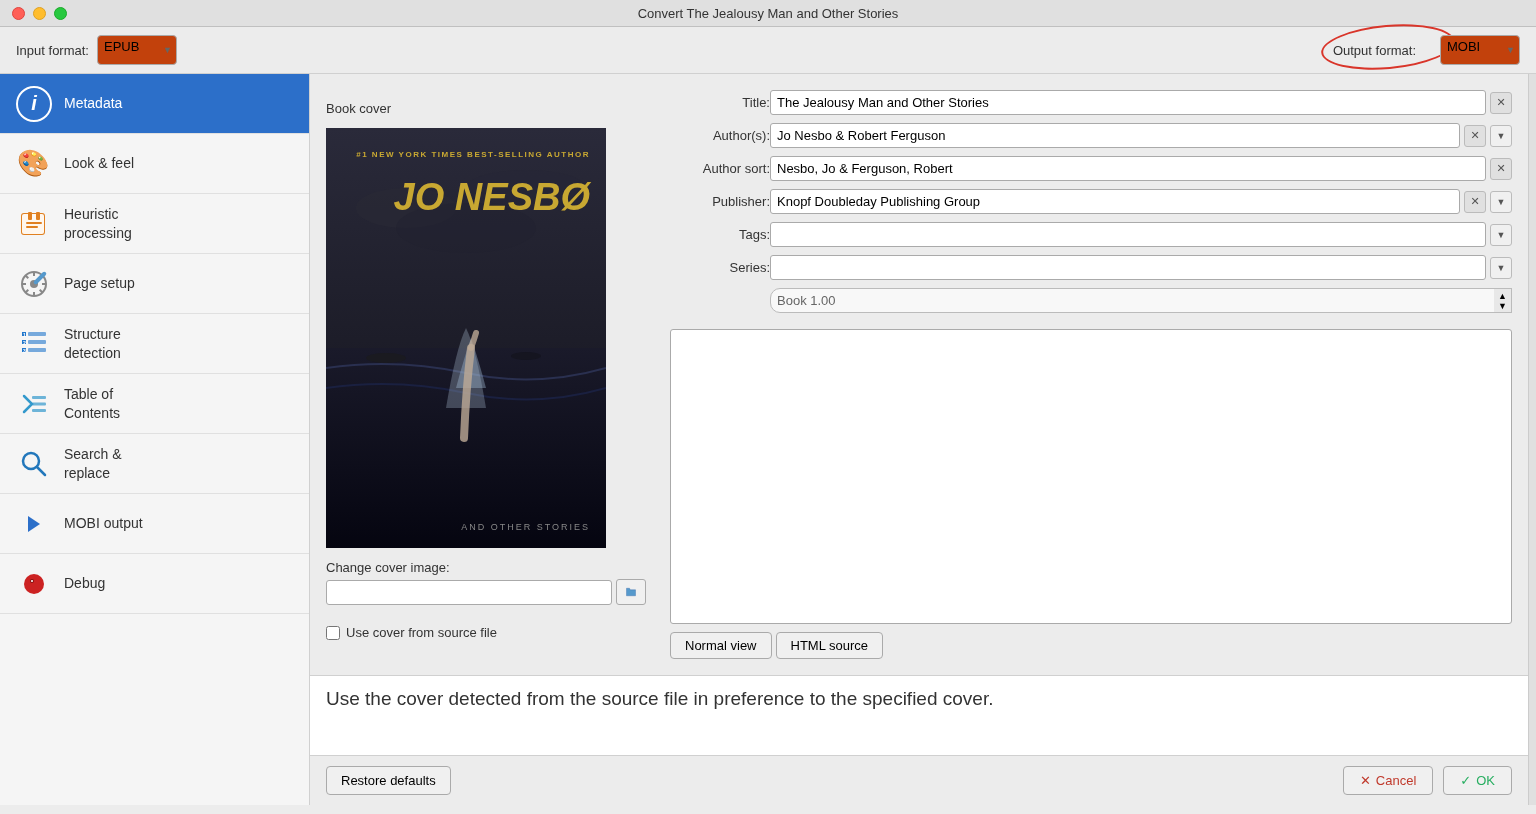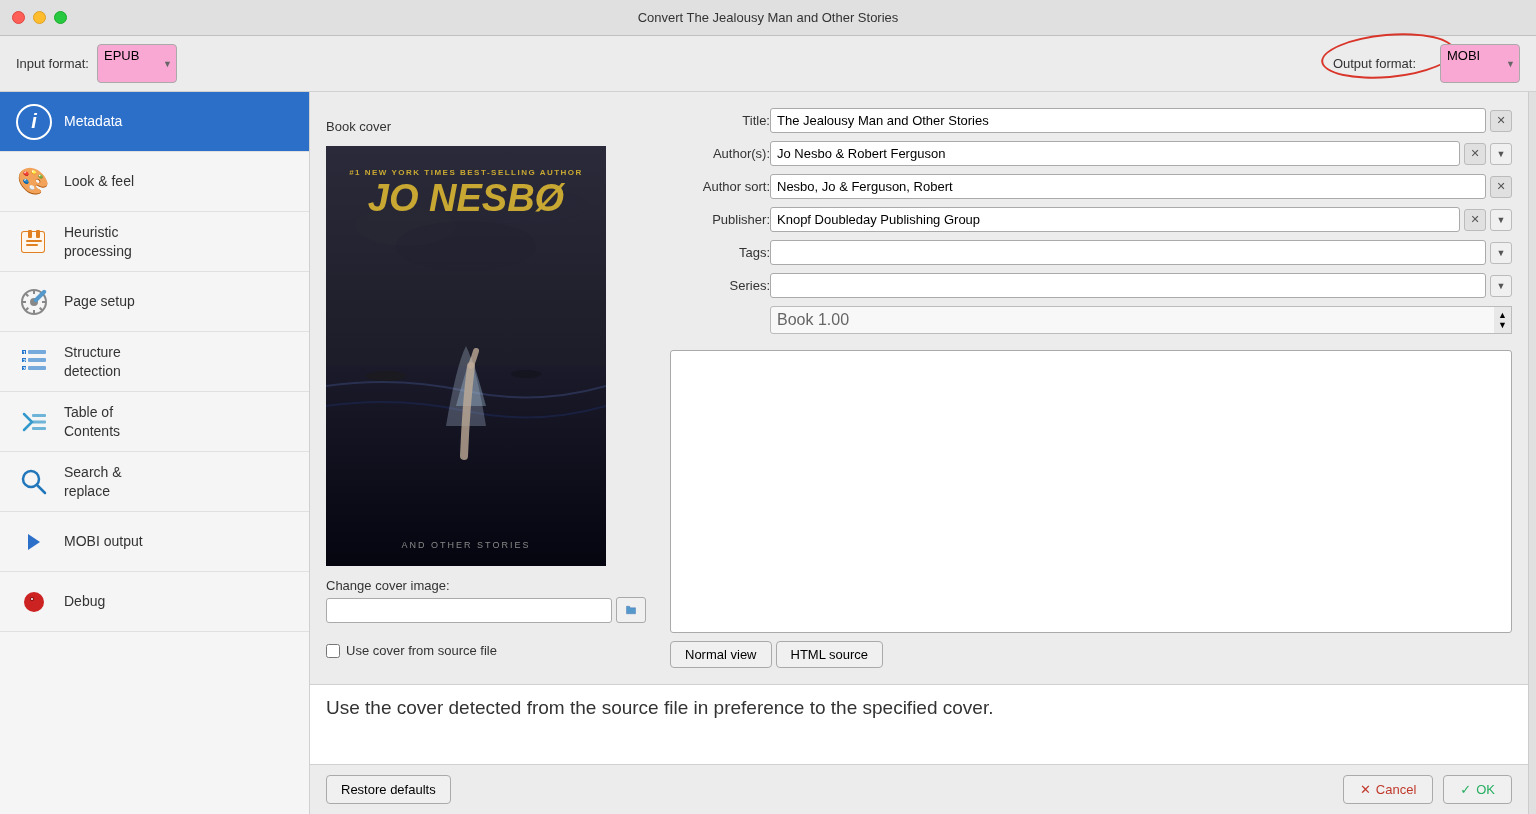--- a/index.html
+++ b/index.html
@@ -8,21 +8,21 @@
       font-size: 13px;
       background: #ececec;
       width: 1536px;
       height: 814px;
       overflow: hidden;
     }
 
     
     .titlebar {
       background: #e0e0e0;
-      height: 36px;
+      height: 27px;
       display: flex;
       align-items: center;
       justify-content: center;
       position: relative;
       border-bottom: 1px solid #c0c0c0;
     }
     .titlebar-controls {
       position: absolute;
       left: 12px;
       display: flex;
@@ -64,25 +64,25 @@
     .format-group {
       display: flex;
       align-items: center;
       gap: 8px;
     }
     .format-label {
       font-size: 13px;
       color: #333;
     }
     .format-select {
-      padding: 3px 20px 19px 6px;
+      padding: 3px 20px 10px 6px;
       font-size: 13px;
       border: 1px solid #aaa;
       border-radius: 4px;
-      background: #f9a8d4;
+      background: #c2410c;
       appearance: none;
       -webkit-appearance: none;
       cursor: pointer;
       min-width: 80px;
     }
     .select-wrapper {
       position: relative;
     }
     .select-wrapper::after {
       content: '▼';
@@ -215,22 +215,23 @@
       position: relative;
       overflow: hidden;
     }
     .cover-content {
       position: relative;
       z-index: 2;
       width: 100%;
       height: 100%;
       display: flex;
       flex-direction: column;
-      align-items: center;
+      align-items: flex-end;
       padding: 16px;
+      gap: 17px;
     }
     .change-cover-label {
       font-size: 13px;
       color: #333;
       margin-bottom: 4px;
     }
     .cover-input-group {
       display: flex;
       align-items: center;
       gap: 4px;
@@ -360,22 +361,22 @@
       background: #f0f0f0;
       font-size: 13px;
       cursor: pointer;
     }
 
     
     .book-number-input {
       width: 100%;
       padding: 4px 6px;
       border: 1px solid #bbb;
-      border-radius: 3px;
-      font-size: 16px;
+      border-radius: 10px;
+      font-size: 13px;
       background: #f8f8f8;
       color: #666;
     }
 
     
     .description-bar {
       background: white;
       border-top: 1px solid #d0d0d0;
       padding: 12px 16px;
       min-height: 80px;

